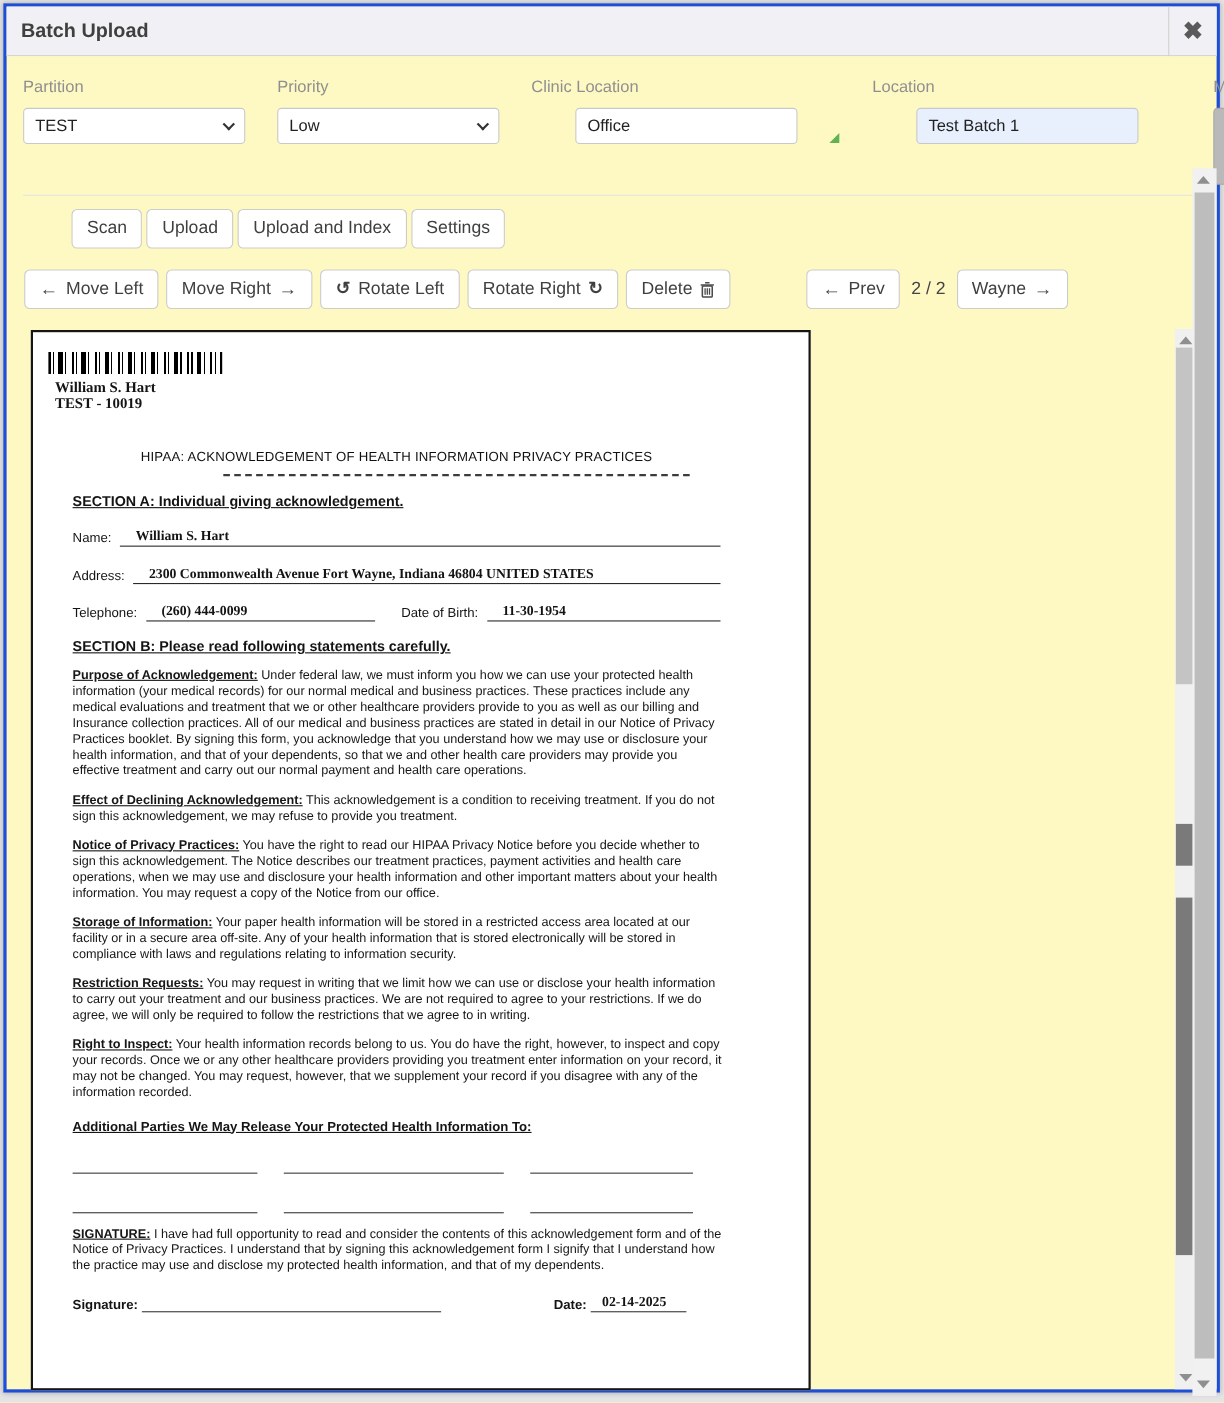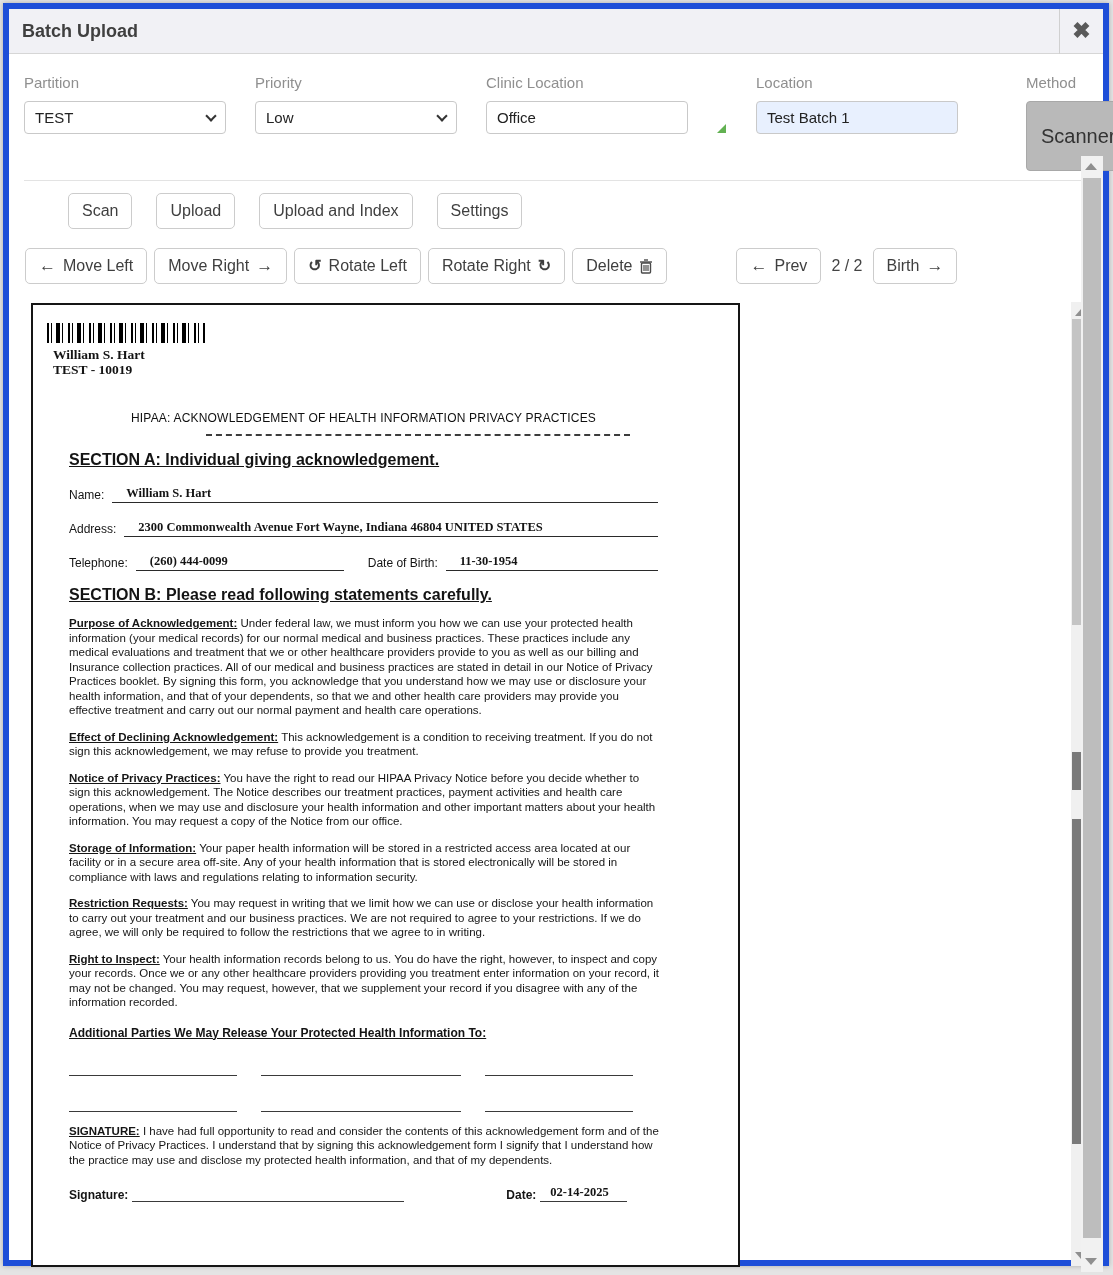--- a/index.html
+++ b/index.html
@@ -1,77 +1,77 @@
 <!DOCTYPE html>
 <html><head>
 <meta charset="utf-8">
 <style>
   * { margin:0; padding:0; box-sizing:border-box; }
   html,body { width:1113px; height:1275px; }
   body { background:#e4e4e4; font-family:"Liberation Sans", sans-serif; position:relative; overflow:hidden; }
 
   .dialog { position:absolute; left:3px; top:3px; width:1106px; height:1263px;
-            background:#ffffff; border:6px solid #1d4ed8; box-shadow:0 0 5px rgba(0,0,0,.25); }
+            background:#fef9c3; border:3px solid #1d4ed8; box-shadow:0 0 5px rgba(0,0,0,.25); }
 
   
   .dlg-header { height:45px; background:#f1f1f5; border-bottom:1px solid #d6d6d6;
                 display:flex; align-items:center; padding:0 0 0 13px; }
   .dlg-title { font-size:18px; font-weight:bold; color:#3f3f3f; flex:1; }
   .close-btn { width:44px; height:45px; display:flex; align-items:center; justify-content:center;
                border-left:1px solid #d0d0d0; cursor:pointer; }
   .close-x { font-size:22px; font-weight:900; color:#5a5a5a; line-height:1; }
 
   
   .form-row { display:flex; gap:29px; padding:20px 0 0 15px; align-items:flex-start; }
   .fgroup { display:flex; flex-direction:column; }
   .flabel { font-size:15px; color:#8f8f8f; margin-bottom:10px; }
   .control { width:202px; height:33px; border:1px solid #c9c9c9; border-radius:4px;
              background:#fff; font-size:15px; color:#222; padding:0 10px;
              font-family:"Liberation Sans", sans-serif; }
   .sel-wrap { position:relative; width:202px; }
   .sel-wrap .control { width:100%; padding-right:28px; display:flex; align-items:center; }
   .chev { position:absolute; right:11px; top:11px; width:8px; height:8px;
           border-right:2px solid #333; border-bottom:2px solid #333; transform:rotate(45deg); }
-  .input-wrap { position:relative; width:241px; }
+  .input-wrap { position:relative; width:241px;margin-left:40px; }
   .grip { position:absolute; right:1px; bottom:1px; width:0; height:0;
           border-left:9px solid transparent; border-bottom:9px solid #62b152; }
   .comment-input { background:#e8f0fe; }
   .method-btns { display:flex; gap:5px; }
   .mbtn { font-size:20px; padding:11px 14px; border-radius:4px; border:1px solid #c9c9c9;
           background:#fff; color:#333; font-family:"Liberation Sans", sans-serif; cursor:pointer; }
   .mbtn.active { background:#b9b9b9; border-color:#a8a8a8; }
 
   
   .sec-head { font-size:18px; font-weight:bold; color:#7e7e7e; margin:16px 0 0 15px; }
   .sec-rule { border:none; border-top:1px solid #e3e3e3; margin:9px 15px 0 15px; }
 
   .btn { font-size:16px; color:#3f3f3f; background:#fff; border:1px solid #ccc; border-radius:5px;
          padding:8px 13px; cursor:pointer; font-family:"Liberation Sans", sans-serif;
          display:inline-flex; align-items:center; gap:7px; }
-  .row1 { display:flex; gap:24px; margin:12px 0 0 15px;padding-left:44px; }
+  .row1 { display:flex; gap:4px; margin:12px 0 0 15px;padding-left:44px; }
   .row2 { display:flex; gap:7px; margin:19px 0 0 16px; align-items:center; }
   .arrow { font-weight:700; font-size:17px; line-height:1; position:relative; top:-1px; }
   .rot { font-weight:700; font-size:16px; line-height:1; }
   .pgind { font-size:16px; color:#444; margin:0 3px; }
   .prev-btn { margin-left:62px; }
   .ticon { width:14px; height:15px; }
 
   
   .page { position:absolute; left:22px; top:294px; width:709px; height:964px;
           background:#fff; border:2px solid #151515; color:#141414; }
   .page-inner { position:relative; padding:18px 80px 0 36px; }
   .barcode { width:158px; height:20px; margin-left:-22px;
              background:repeating-linear-gradient(90deg,#000 0 2px,#fff 2px 4px,#000 4px 5px,#fff 5px 9px,#000 9px 13px,#fff 13px 15px,#000 15px 16px,#fff 16px 21px); }
   .scan-name { font-family:"Liberation Serif", serif; font-weight:bold; font-size:13.5px;
                margin:4px 0 0 -16px; line-height:15px; }
   .scan-id   { font-family:"Liberation Serif", serif; font-weight:bold; font-size:13.5px;
                margin-left:-16px; line-height:15px; }
   .doc-title { text-align:center; font-size:12px; letter-spacing:.2px; margin-top:34px; color:#101010; }
   .title-rule { width:424px; margin:9px auto 0 137px; border-top:2px dashed #3c3c3c; }
-  .sec-label { font-size:16px; font-weight:bold; text-decoration:underline; margin-top:15px; }
+  .sec-label { font-size:13px; font-weight:bold; text-decoration:underline; margin-top:15px; }
   .frow { display:flex; align-items:center; margin-top:17px; font-size:12px; }
   .frow .lab { white-space:nowrap; padding-right:8px; }
   .frow .val { font-family:"Liberation Serif", serif; font-weight:bold; font-size:12.5px;
                border-bottom:1px solid #2a2a2a; padding:0 4px 1px 14px; }
   .val.grow { flex:1; }
   .val.fix  { width:208px; }
   .dob-lab { margin-left:24px; }
   .para { font-size:11.5px; line-height:14.5px; margin-top:12px; width:594px; color:#161616; }
   .ph { font-weight:bold; text-decoration:underline; }
   .ap-head { font-size:12px; font-weight:bold; text-decoration:underline; margin-top:16px; }
@@ -182,21 +182,21 @@
         <line x1="7" y1="6" x2="7" y2="12" stroke="#4a4a4a" stroke-width="1.2"></line>
         <line x1="9" y1="6" x2="9" y2="12" stroke="#4a4a4a" stroke-width="1.2"></line>
       </svg>
     </button>
     <button class="btn prev-btn">
       <span class="arrow">←</span>
       <span>Prev</span>
     </button>
     <span class="pgind">2 / 2</span>
     <button class="btn">
-      <span>Birth</span>
+      <span>Wayne</span>
       <span class="arrow">→</span>
     </button>
   </div>
 
   <div class="page">
     <div class="page-inner">
       <div class="barcode"></div>
       <div class="scan-name">William S. Hart</div>
       <div class="scan-id">TEST - 10019</div>
 

